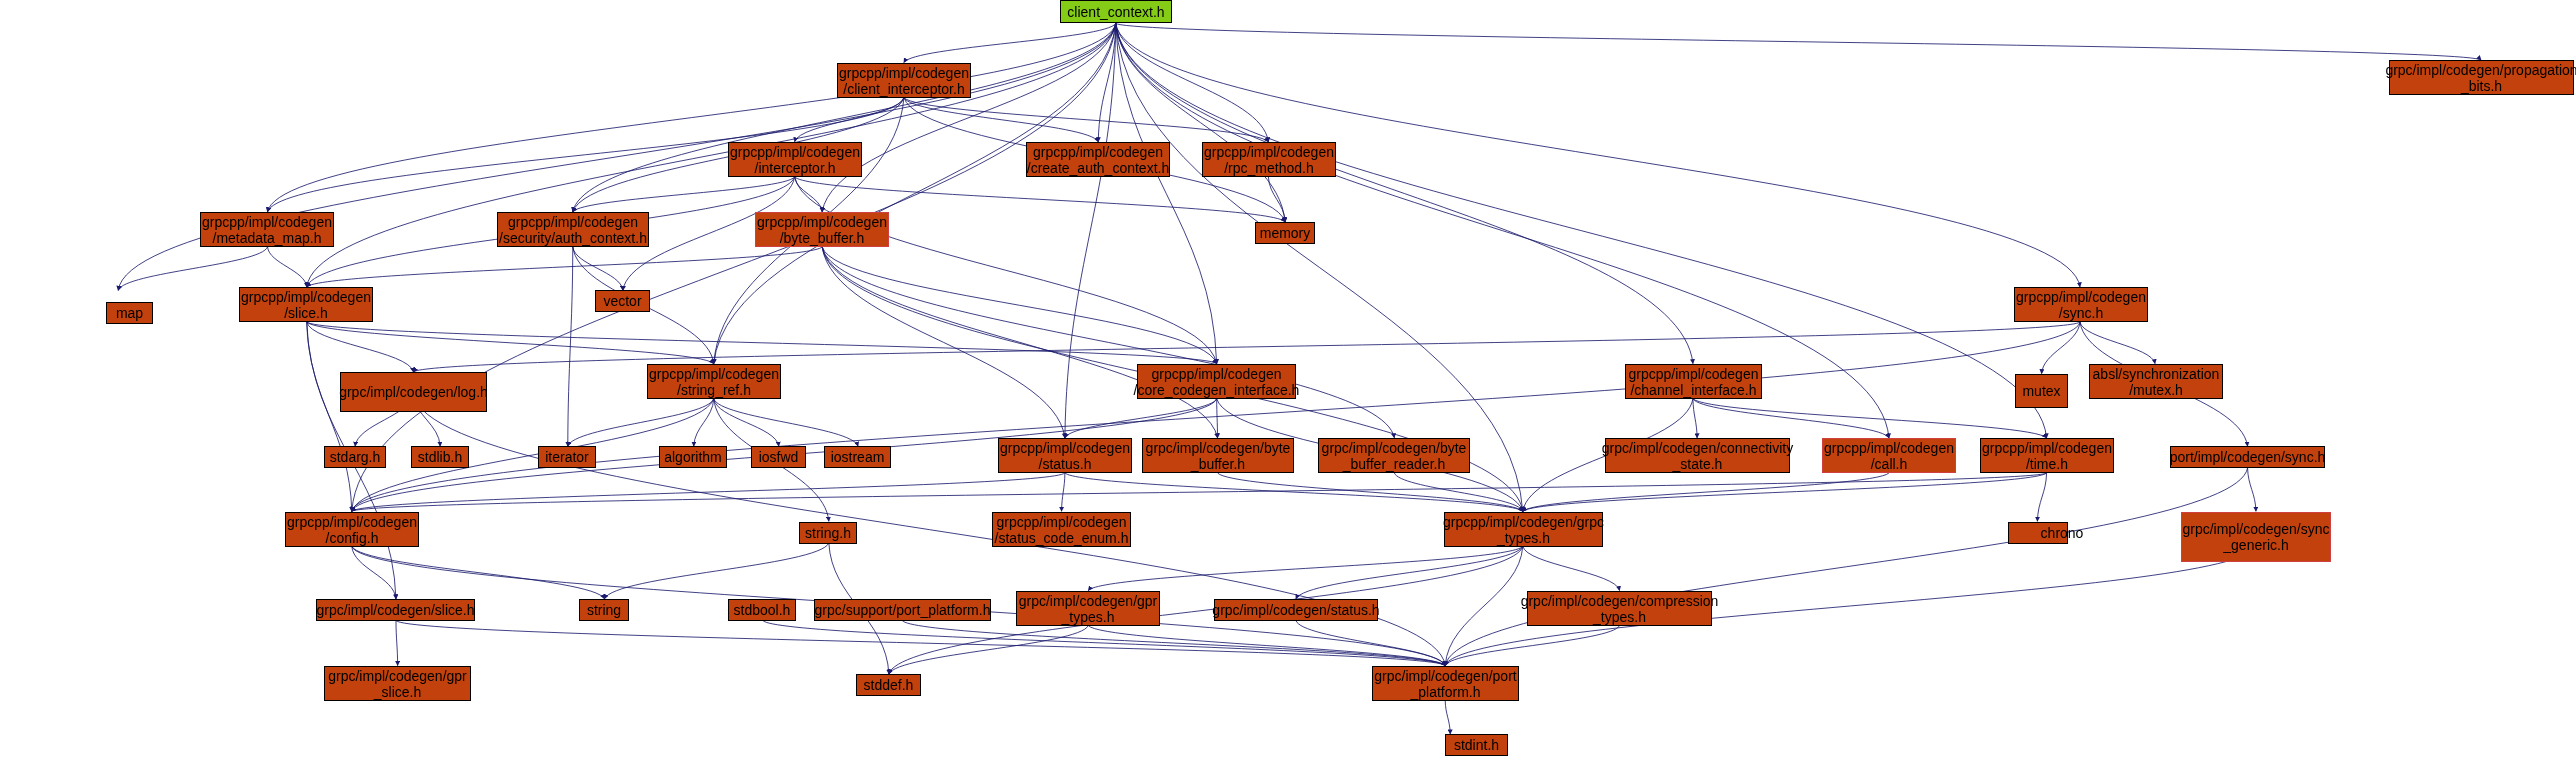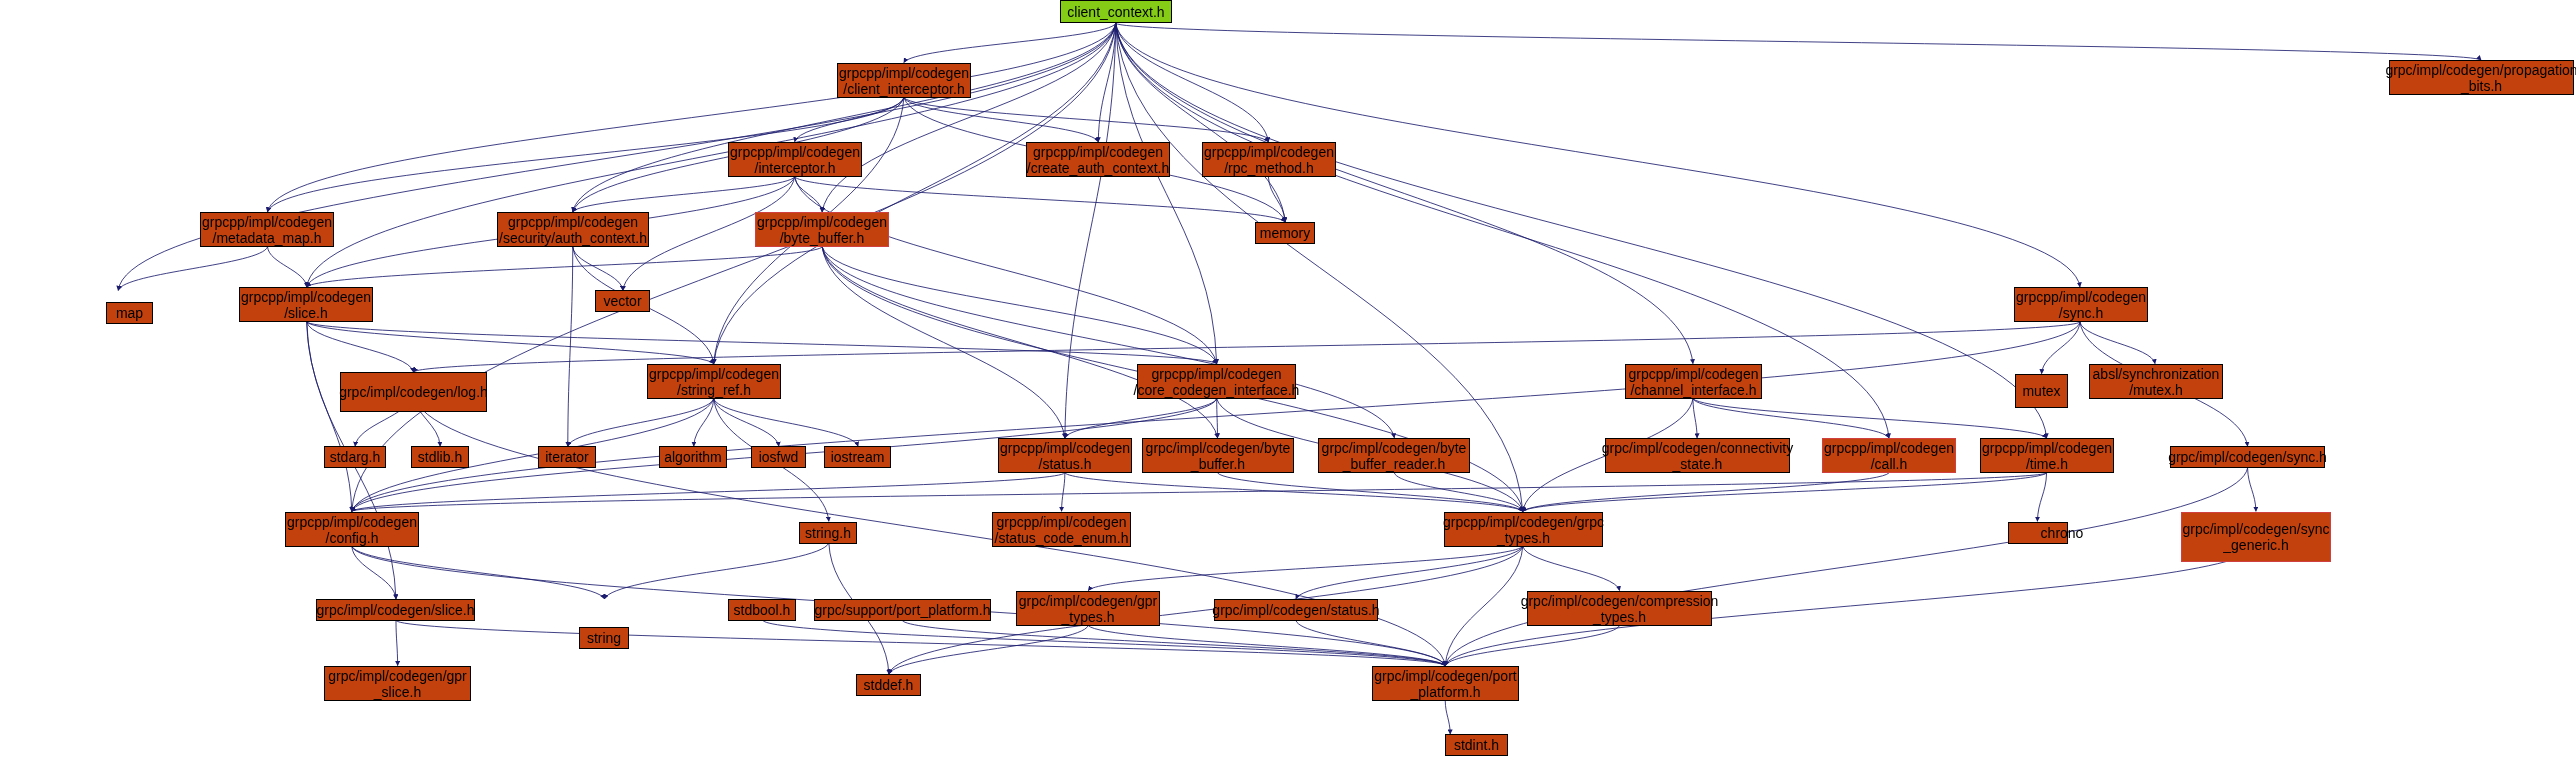--- a/index.html
+++ b/index.html
@@ -204,33 +204,33 @@
     <div class="node" style="left: 1142px; top: 438px; width: 152px; height: 35px;">grpc/impl/codegen/byte
 _buffer.h</div>
     <div class="node" style="left: 1318px; top: 438px; width: 152px; height: 35px;">grpc/impl/codegen/byte
 _buffer_reader.h</div>
     <div class="node" style="left: 1605px; top: 438px; width: 185px; height: 35px;">grpc/impl/codegen/connectivity
 _state.h</div>
     <div class="node red" style="left: 1822px; top: 438px; width: 134px; height: 35px;">grpcpp/impl/codegen
 /call.h</div>
     <div class="node" style="left: 1980px; top: 438px; width: 134px; height: 35px;">grpcpp/impl/codegen
 /time.h</div>
-    <div class="node" style="left: 2170px; top: 446px; width: 155px; height: 22px;">grpc/impl/codegen/sync.h</div>
+    <div class="node" style="left: 2170px; top: 446px; width: 155px; height: 22px;">port/impl/codegen/sync.h</div>
     <div class="node" style="left: 285px; top: 512px; width: 134px; height: 35px;">grpcpp/impl/codegen
 /config.h</div>
     <div class="node" style="left: 799px; top: 522px; width: 58px; height: 22px;">string.h</div>
     <div class="node" style="left: 992px; top: 512px; width: 139px; height: 35px;">grpcpp/impl/codegen
 /status_code_enum.h</div>
     <div class="node" style="left: 1444px; top: 512px; width: 159px; height: 35px;">grpcpp/impl/codegen/grpc
 _types.h</div>
     <div class="node" style="left: 2008px; top: 522px; width: 60px; height: 22px; padding-left: 48px;">chrono</div>
     <div class="node red" style="left: 2181px; top: 512px; width: 150px; height: 50px;">grpc/impl/codegen/sync
 _generic.h</div>
     <div class="node" style="left: 316px; top: 599px; width: 159px; height: 22px;">grpc/impl/codegen/slice.h</div>
-    <div class="node" style="left: 579px; top: 599px; width: 50px; height: 22px; margin-top: 28px;">string</div>
+    <div class="node" style="left: 579px; top: 599px; width: 50px; height: 22px;">string</div>
     <div class="node" style="left: 728px; top: 599px; width: 68px; height: 22px;">stdbool.h</div>
     <div class="node" style="left: 814px; top: 599px; width: 177px; height: 22px;">grpc/support/port_platform.h</div>
     <div class="node" style="left: 1016px; top: 591px; width: 144px; height: 35px;">grpc/impl/codegen/gpr
 _types.h</div>
     <div class="node" style="left: 1214px; top: 599px; width: 164px; height: 22px;">grpc/impl/codegen/status.h</div>
     <div class="node" style="left: 1527px; top: 591px; width: 185px; height: 35px;">grpc/impl/codegen/compression
 _types.h</div>
     <div class="node" style="left: 324px; top: 666px; width: 147px; height: 35px;">grpc/impl/codegen/gpr
 _slice.h</div>
     <div class="node" style="left: 856px; top: 674px; width: 65px; height: 22px;">stddef.h</div>

